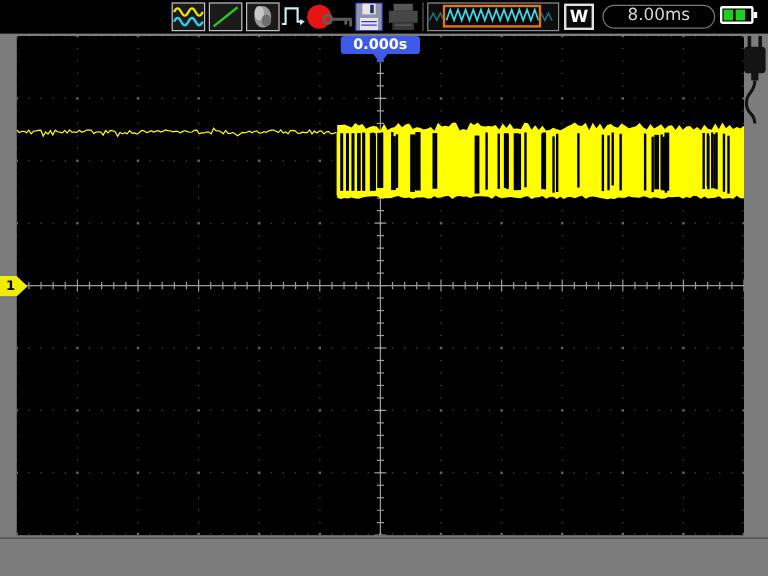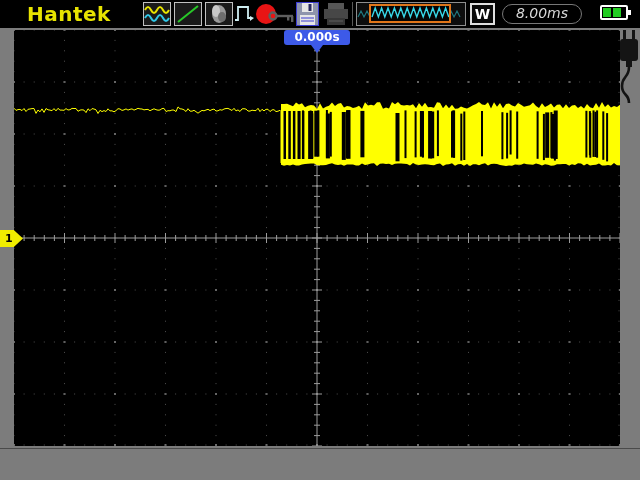--- a/index.html
+++ b/index.html
@@ -10,22 +10,22 @@
   .logo{position:absolute;left:27px;top:2px;color:#e8e400;font-size:20px;font-weight:bold;letter-spacing:.5px;}
   .icon-box{position:absolute;top:2px;width:28px;height:24px;background:#1a1a1a;border:1px solid #c0c0c0;box-sizing:border-box;}
   .ib1{left:143px}.ib2{left:174px}.ib3{left:205px}
   .bare-icon{position:absolute;}
   .record-dot{position:absolute;left:256px;top:4px;width:20px;height:20px;border-radius:50%;background:#e81414;}
   .tdivider{position:absolute;left:352px;top:2px;width:1px;height:24px;background:#5a5a5a;}
   .preview{position:absolute;left:356px;top:2px;width:110px;height:24px;background:#0d0d0d;border:1px solid #8e8e8e;box-sizing:border-box;}
   .zoomwin{position:absolute;left:12px;top:1px;width:82px;height:19px;border:2px solid #e0761a;box-sizing:border-box;background:#050505;overflow:hidden;}
   .wbox{position:absolute;left:470px;top:3px;width:25px;height:22px;background:#0a0a0a;border:2px solid #e0e0e0;
     box-sizing:border-box;color:#fff;font-weight:bold;font-size:14px;text-align:center;line-height:18px;}
-  .time-pill{position:absolute;left:502px;top:4px;width:80px;height:20px;background:#000;border:1px solid #787878;
-    border-radius:10px;box-sizing:border-box;color:#d8d8d8;font-size:14px;text-align:center;line-height:17px;font-style:italic;}
+  .time-pill{position:absolute;left:502px;top:4px;width:94px;height:20px;background:#000;border:1px solid #787878;
+    border-radius:10px;box-sizing:border-box;color:#d8d8d8;font-size:14px;text-align:center;line-height:17px;}
   .battery{position:absolute;left:600px;top:5px;width:28px;height:15px;border:2px solid #fff;border-radius:2px;box-sizing:border-box;background:#000;}
   .battery:after{content:"";position:absolute;right:-5px;top:3px;width:3px;height:5px;background:#fff;}
   .battery .bars{position:absolute;left:1px;top:1px;height:9px;display:flex;gap:2px;}
   .battery .bar{width:8px;height:9px;background:#22cc22;}
   
   .plot{position:absolute;left:14px;top:30px;width:606px;height:416px;background:#000;}
   .balloon{position:absolute;left:284px;top:30px;width:66px;height:15px;background:#3d5ae8;border-radius:3px;
     color:#fff;font-size:12px;text-align:center;line-height:15px;font-weight:bold;}
   .balloon-tip{position:absolute;left:311px;top:45px;width:0;height:0;
     border-left:6px solid transparent;border-right:6px solid transparent;border-top:8px solid #3d5ae8;}
@@ -35,21 +35,20 @@
   .plug{position:absolute;left:619px;top:30px;}
   
   .bottombar{position:absolute;left:0;top:448px;width:640px;height:32px;background:#7c7c7c;border-top:1px solid #4a4a4a;box-sizing:border-box;}
 </style>
 </head>
 <body>
 
 <div class="screen">
 
   <div class="topbar">
-    <div class="logo">Hantek</div>
 
     <div class="icon-box ib1">
       <svg width="26" height="22">
         <path d="M1,7 Q4,1 7,7 T13,7 T19,7 T25,7" stroke="#e8e400" stroke-width="2" fill="none"></path>
         <path d="M1,15 Q4,9 7,15 T13,15 T19,15 T25,15" stroke="#30c8e8" stroke-width="2" fill="none"></path>
       </svg>
     </div>
     <div class="icon-box ib2">
       <svg width="26" height="22">
         <line x1="3" y1="19" x2="23" y2="3" stroke="#28c828" stroke-width="2"></line>

